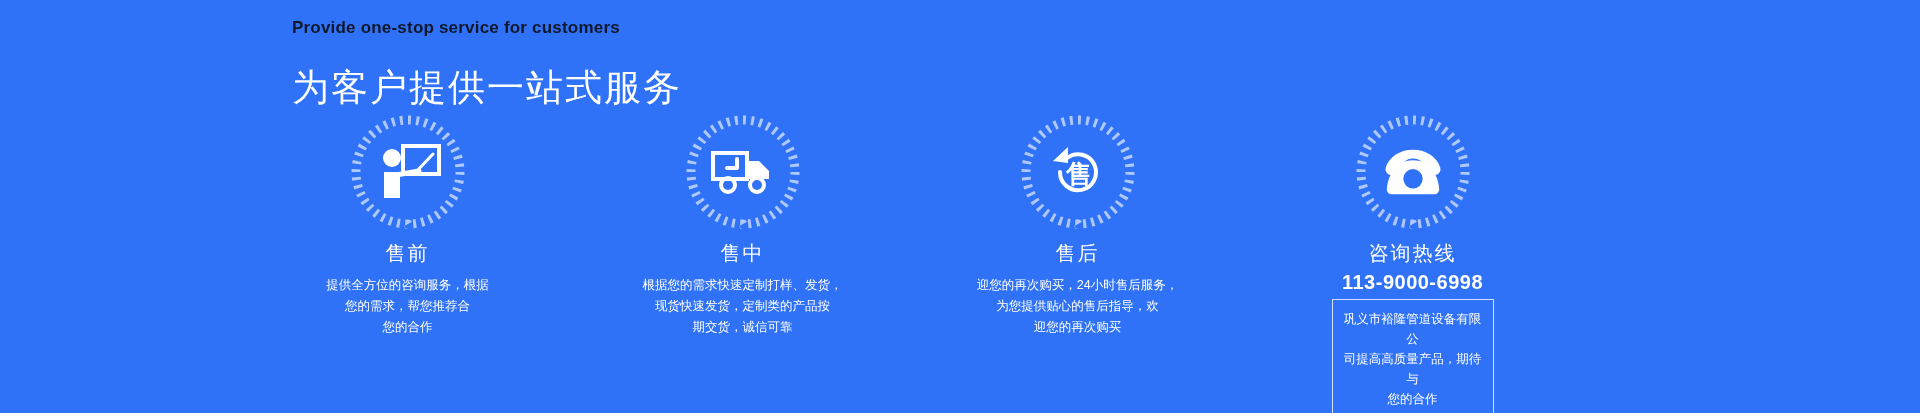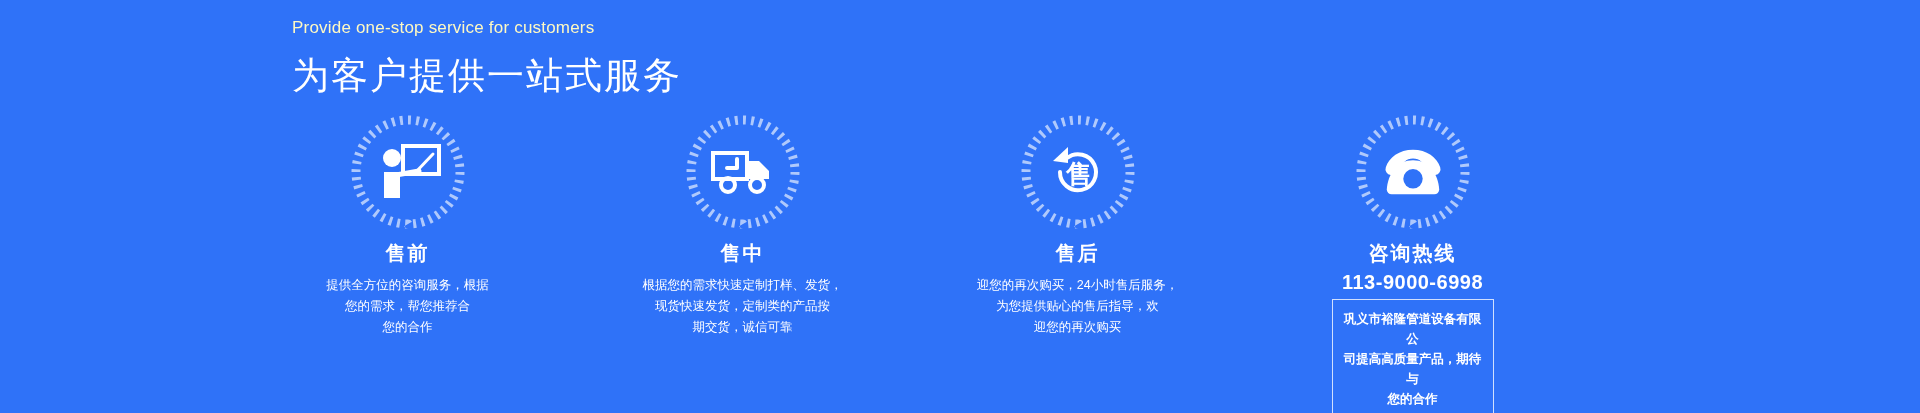--- a/index.html
+++ b/index.html
@@ -26,29 +26,29 @@
 
   
   .header {
     position: absolute;
     left: 292px;
     top: 16px;
   }
 
   .header-sub {
     font-size: 17px;
-    font-weight: 400;
+    font-weight: 700;
     letter-spacing: 0.2px;
-    color: #fef9c3;
+    color: #0f172a;
     line-height: 24px;
     white-space: nowrap;
   }
 
   .header-title {
-    margin-top: 12px;
+    margin-top: 24px;
     font-size: 37px;
     font-weight: 400;
     letter-spacing: 2px;
     color: #ffffff;
     line-height: 48px;
     white-space: nowrap;
   }
 
   
   .columns {
@@ -94,21 +94,21 @@
     align-items: center;
     justify-content: center;
   }
 
   .icon-glyph svg { display: block; }
 
   
   .col-title {
     margin-top: 6px;
     font-size: 20px;
-    font-weight: 700;
+    font-weight: 400;
     letter-spacing: 2px;
     color: #ffffff;
     line-height: 30px;
     white-space: nowrap;
   }
 
   .col-desc {
     margin-top: 7px;
     font-size: 12.5px;
     font-weight: 400;
@@ -135,21 +135,21 @@
     margin-top: 4px;
     width: 162px;
     border: 1px solid rgba(255, 255, 255, 0.78);
     padding: 9px 8px 10px 8px;
     text-align: center;
     font-size: 12.5px;
     line-height: 20px;
     color: #ffffff;
   }
 
-  .hotline-box .line { display: block; font-weight: bold; }
+  .hotline-box .line { display: block; }
 </style>
 </head>
 <body>
 
 <div class="banner">
 
   <div class="header">
     <div class="header-sub">Provide one-stop service for customers</div>
     <div class="header-title">为客户提供一站式服务</div>
   </div>

